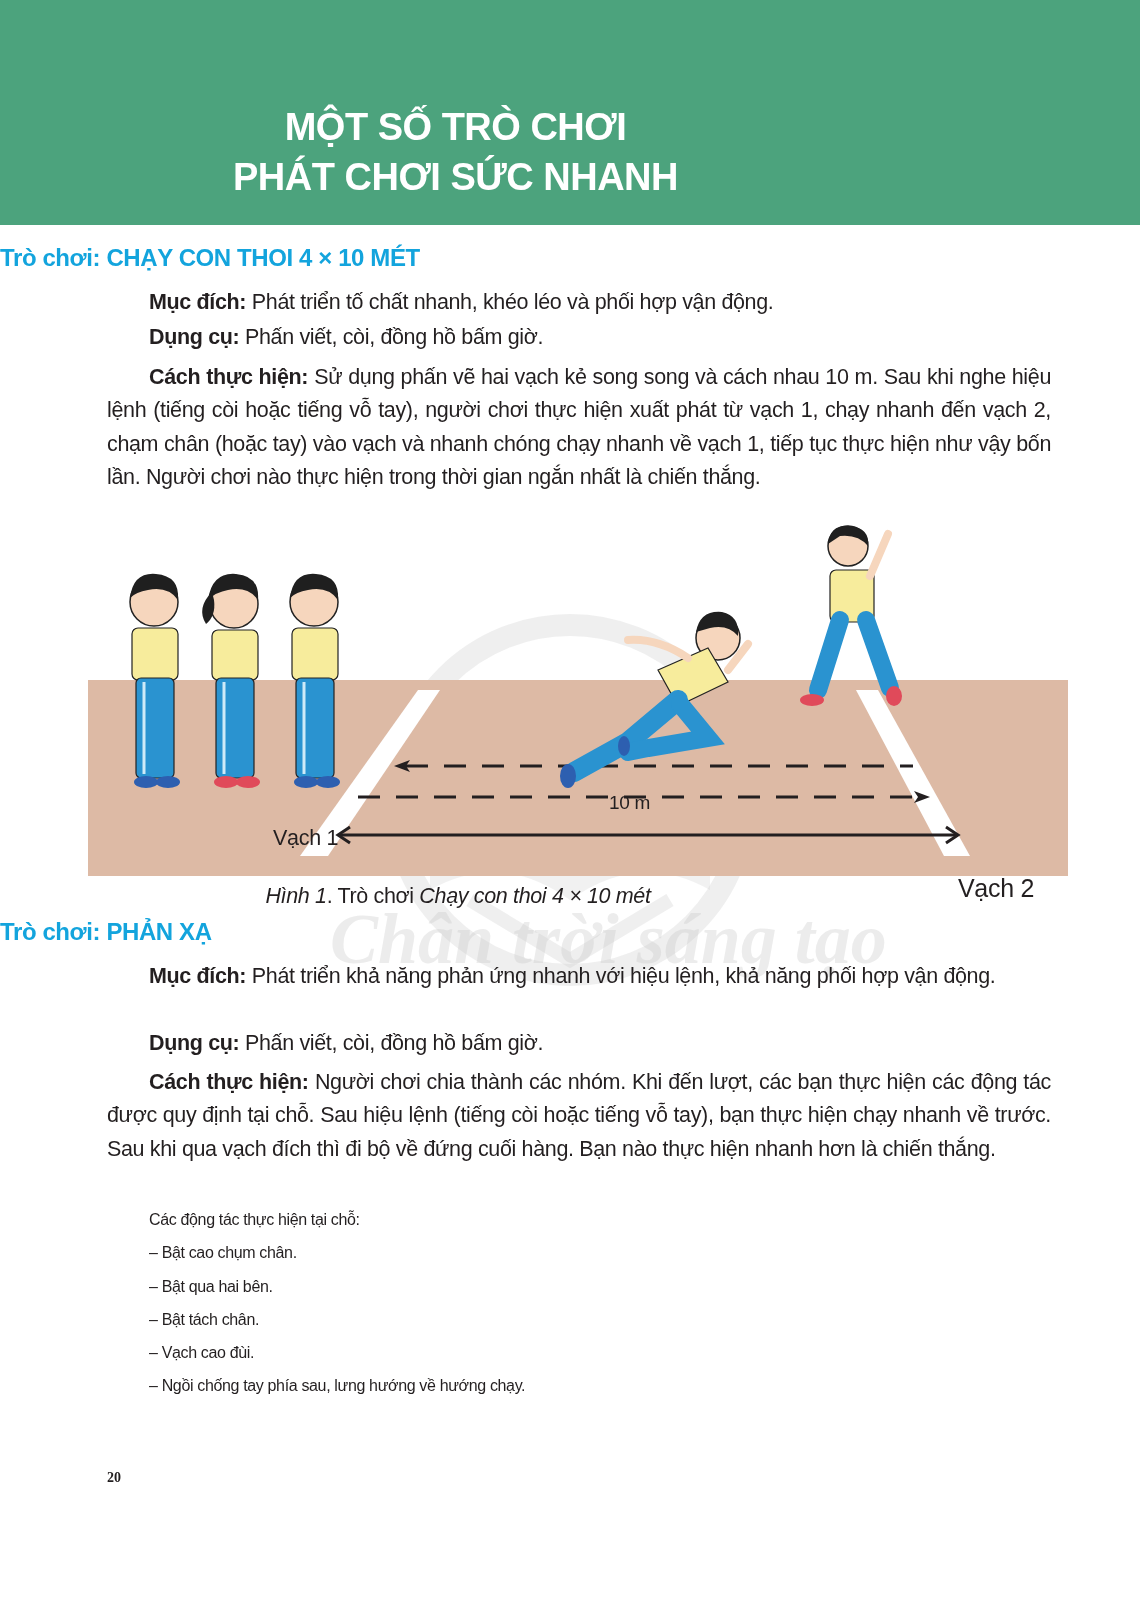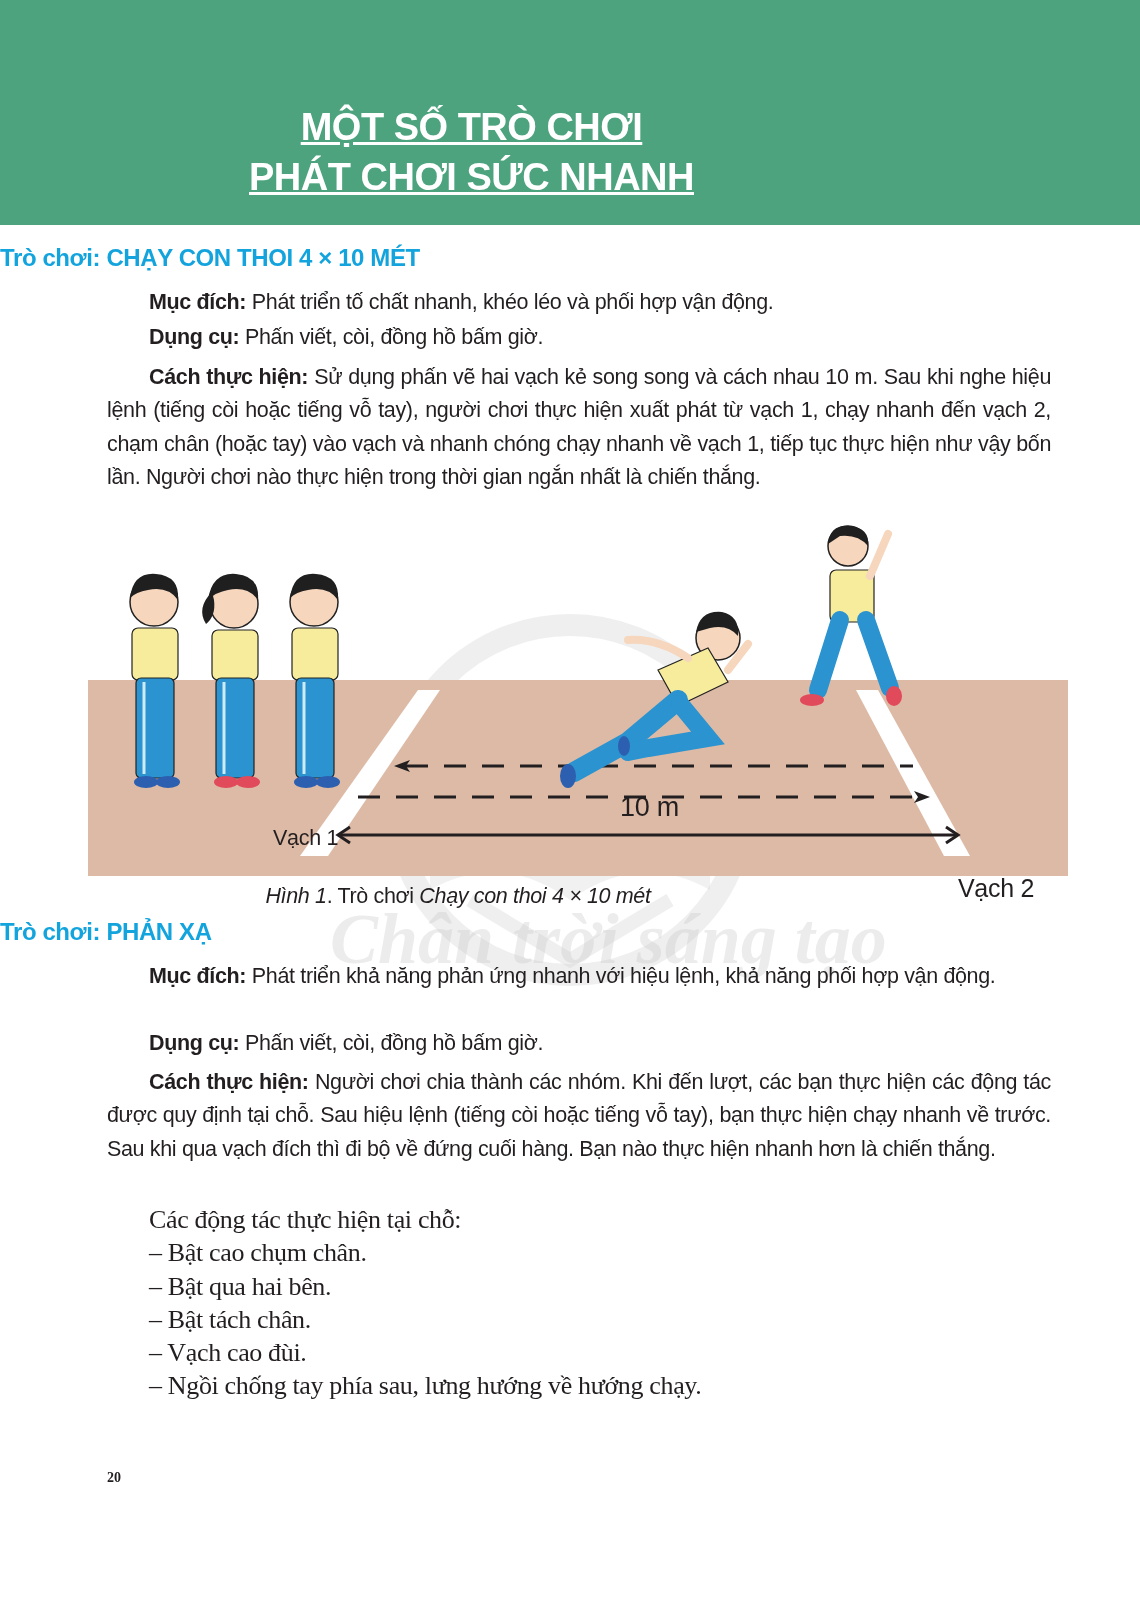--- a/index.html
+++ b/index.html
@@ -4,44 +4,43 @@
   <style>
     * { margin: 0; padding: 0; box-sizing: border-box; }
     html, body { width: 1140px; height: 1600px; background: #ffffff; overflow: hidden; }
     body { position: relative; font-family: "Liberation Sans", "DejaVu Sans", sans-serif; color: #231f20; }
 
     .header-band {
       position: absolute; left: 0; top: 0; width: 1140px; height: 225px;
       background: #4ca37d;
     }
     .header-title {
-      position: absolute; left: 16px; width: 911px; text-align: center;
+      position: absolute; left: 0; width: 911px; text-align: center;
       color: #ffffff; font-weight: bold; font-size: 38px; letter-spacing: -0.5px;
       font-family: "Liberation Sans", sans-serif;
-      text-decoration: underline;
     }
     .header-title.l1 { top: 106px; }
     .header-title.l2 { top: 156px; }
 
     .section-title {
       position: absolute; left: 0; width: 1140px; 
       color: #13a4dd; font-weight: bold; font-size: 24px;
       font-family: "Liberation Sans", sans-serif; letter-spacing: -0.4px;
     }
 
     .para {
       position: absolute; left: 107px; width: 944px;
       font-size: 21.5px; line-height: 33.3px; letter-spacing: -0.35px;
       text-align: justify; color: #231f20;
       font-family: "Liberation Sans", sans-serif;
     }
     .para .lead { font-weight: bold; }
     .indent { text-indent: 42px; }
 
-    .list { position: absolute; left: 149px; font-size: 26px; line-height: 33.3px; letter-spacing: -0.35px; font-family: Liberation Serif, serif; }
+    .list { position: absolute; left: 149px; font-size: 16px; line-height: 33.3px; letter-spacing: -0.35px; }
     .list div { white-space: nowrap; }
 
     .figure { position: absolute; left: 88px; top: 520px; width: 980px; height: 360px; }
     .track { position: absolute; left: 0; top: 160px; width: 980px; height: 196px; background: #ddbaa5; }
 
     .caption {
       position: absolute; left: 0; width: 916px; top: 884px; text-align: center;
       font-size: 21.5px; letter-spacing: -0.35px; color: #231f20;
     }
     .caption i { font-style: italic; }
@@ -149,21 +148,21 @@
       <path d="M782 56 L800 14" fill="none" stroke="#f6d6bd" stroke-width="8" stroke-linecap="round"></path>
       <path d="M752 100 L730 170" fill="none" stroke="#2a93d0" stroke-width="18" stroke-linecap="round"></path>
       <path d="M778 100 L802 168" fill="none" stroke="#2a93d0" stroke-width="18" stroke-linecap="round"></path>
       <ellipse cx="724" cy="180" rx="12" ry="6" fill="#e04a5a"></ellipse>
       <ellipse cx="806" cy="176" rx="8" ry="10" fill="#e04a5a"></ellipse>
     </g>
   </svg>
 
   <div style="position:absolute;left:185px;top:306px;font-size:21.5px;letter-spacing:-0.3px;">Vạch 1</div>
   <div style="position:absolute;left:870px;top:306px;font-size:25px;letter-spacing:-0.3px;margin-top:48px;">Vạch 2</div>
-  <div style="position:absolute;left:532px;top:272px;font-size:27px;letter-spacing:-0.3px;">10 m</div>
+  <div style="position:absolute;left:521px;top:272px;font-size:19px;letter-spacing:-0.3px;">10 m</div>
 </div>
 
 <div class="caption">
   <i>Hình 1</i><span>. Trò chơi </span><i>Chạy con thoi 4 × 10 mét</i>
 </div>
 
 <div class="section-title" style="top:918px;">Trò chơi: PHẢN XẠ</div>
 
 <div class="para indent" style="top:960px;">
   <span class="lead">Mục đích:</span><span> Phát triển khả năng phản ứng nhanh với hiệu lệnh, khả năng phối hợp vận động.</span>

